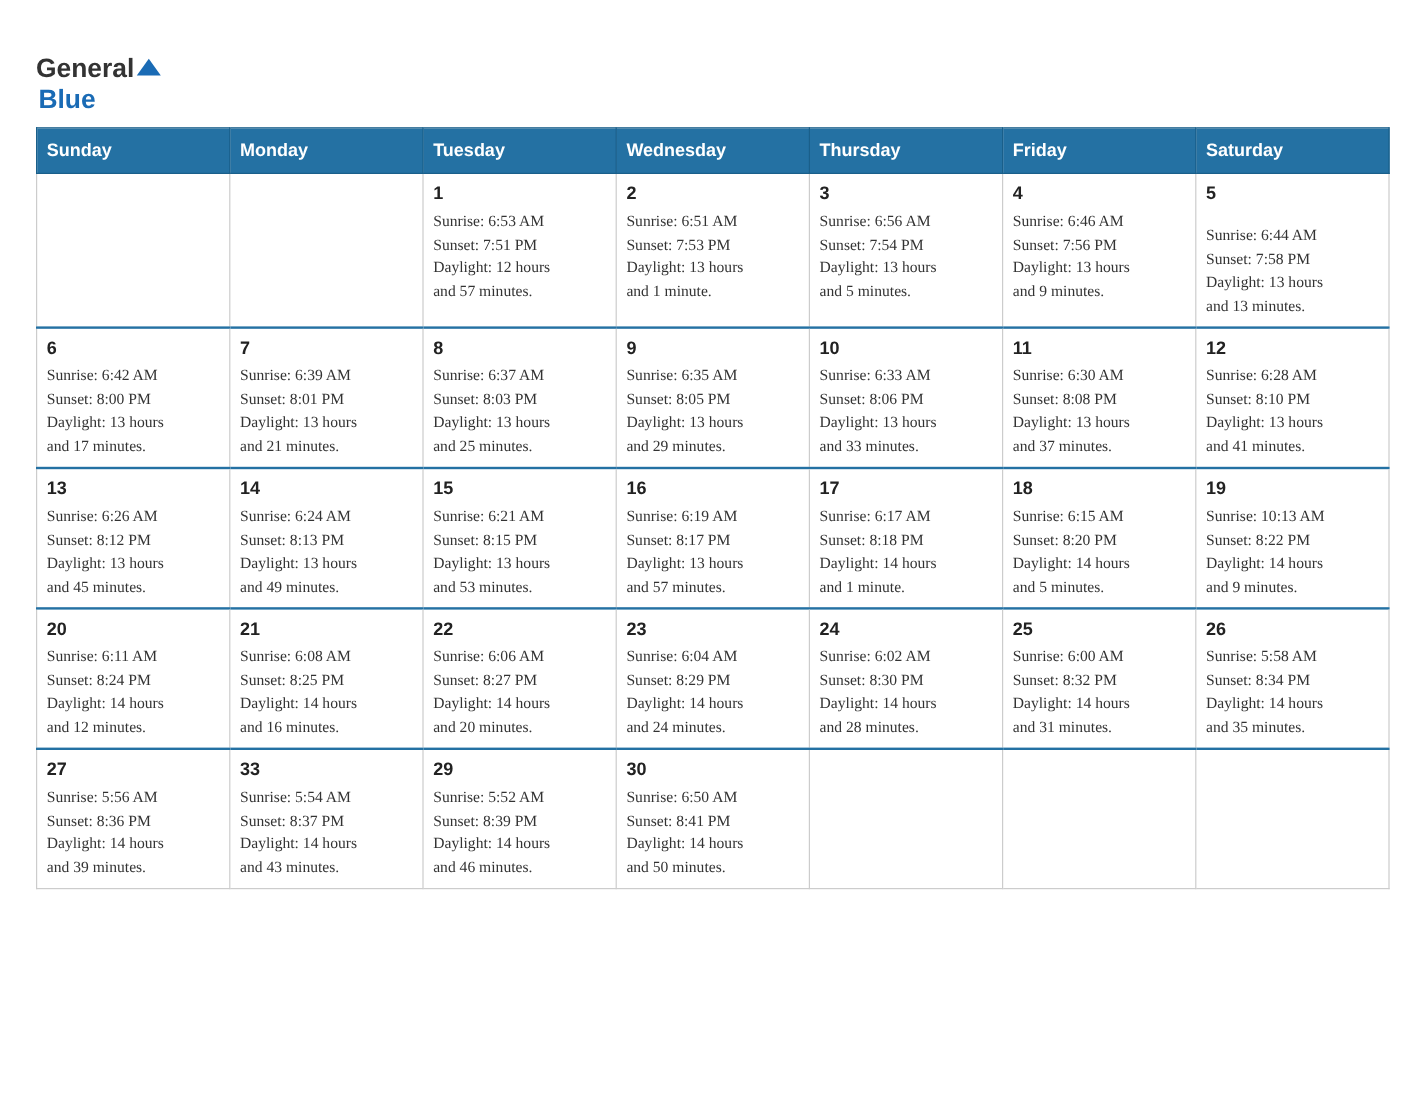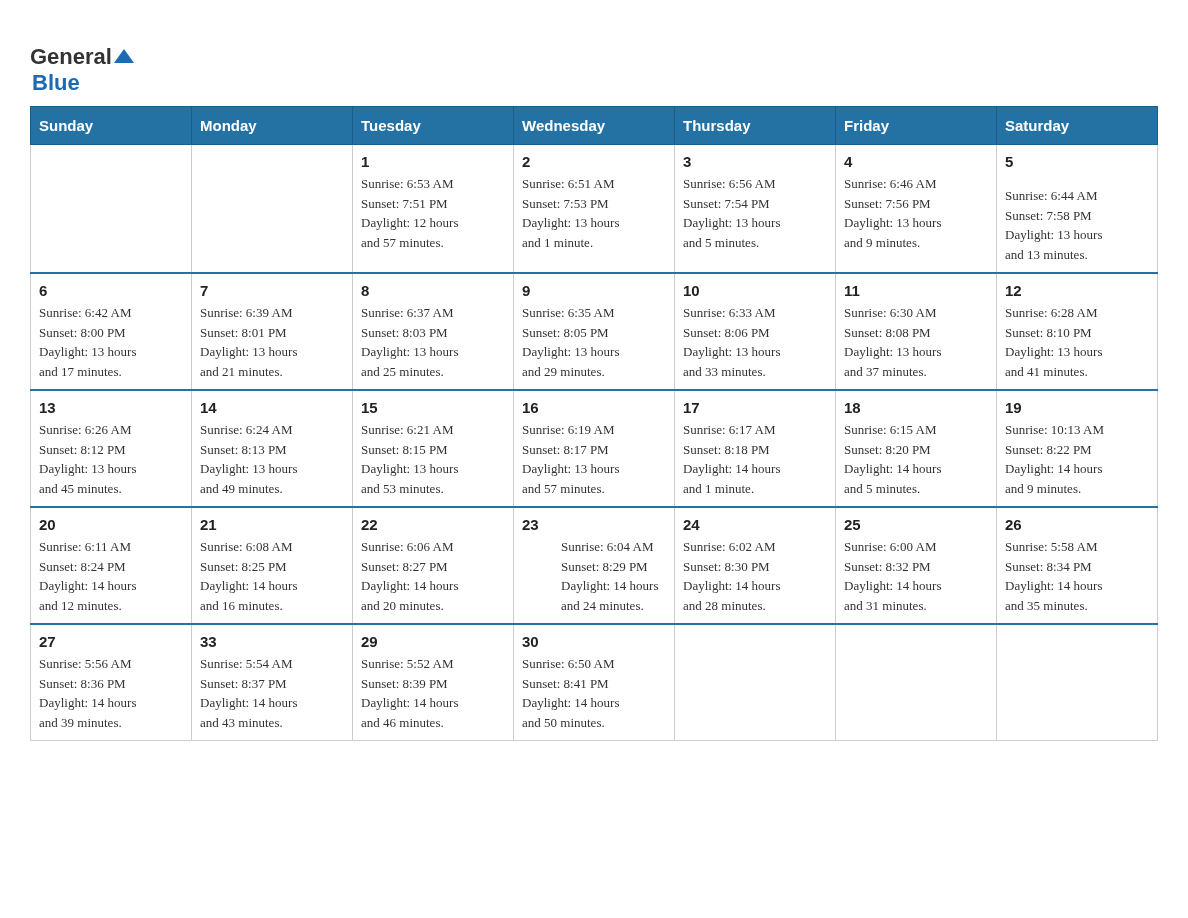--- a/index.html
+++ b/index.html
@@ -276,21 +276,21 @@
         </td>
         <td>
           <div class="day-number">22</div>
           <div class="day-info" style="white-space: pre-line;">Sunrise: 6:06 AM
 Sunset: 8:27 PM
 Daylight: 14 hours
 and 20 minutes.</div>
         </td>
         <td>
           <div class="day-number">23</div>
-          <div class="day-info" style="white-space: pre-line; margin-left: 39px;">Sunrise: 6:04 AM
+          <div class="day-info" style="white-space: pre-line;">Sunrise: 6:04 AM
 Sunset: 8:29 PM
 Daylight: 14 hours
 and 24 minutes.</div>
         </td>
         <td>
           <div class="day-number">24</div>
           <div class="day-info" style="white-space: pre-line;">Sunrise: 6:02 AM
 Sunset: 8:30 PM
 Daylight: 14 hours
 and 28 minutes.</div>

